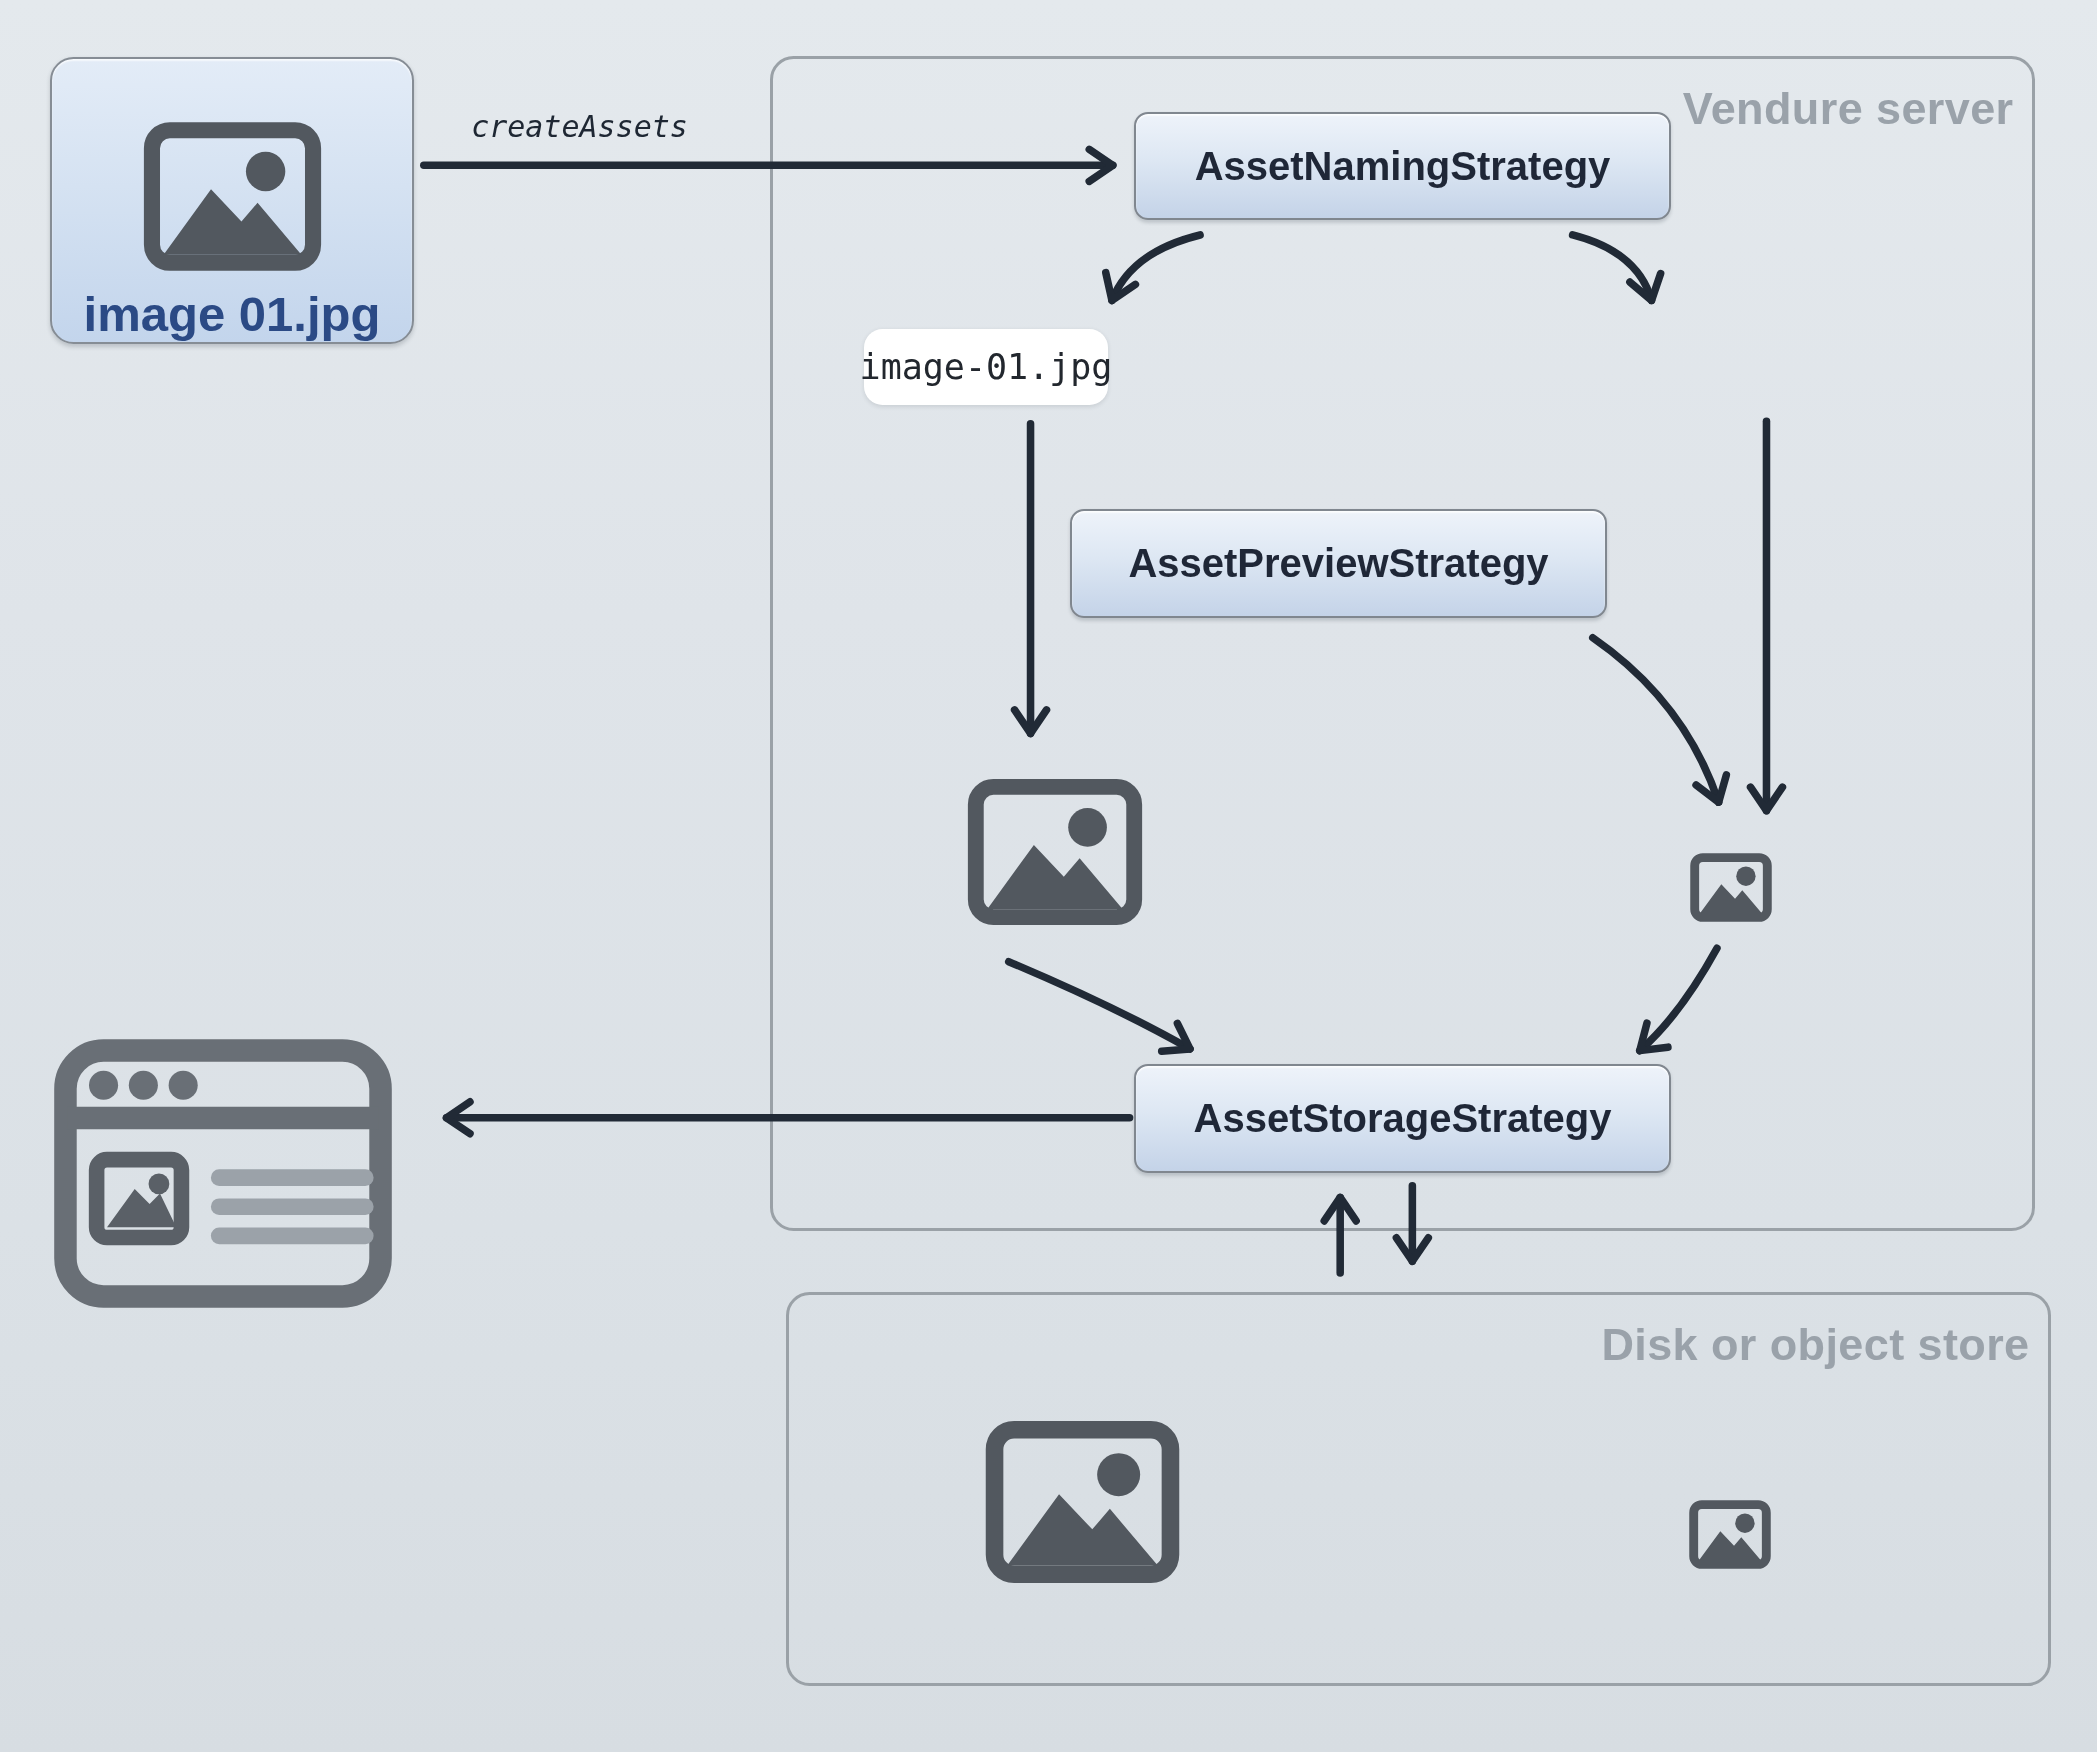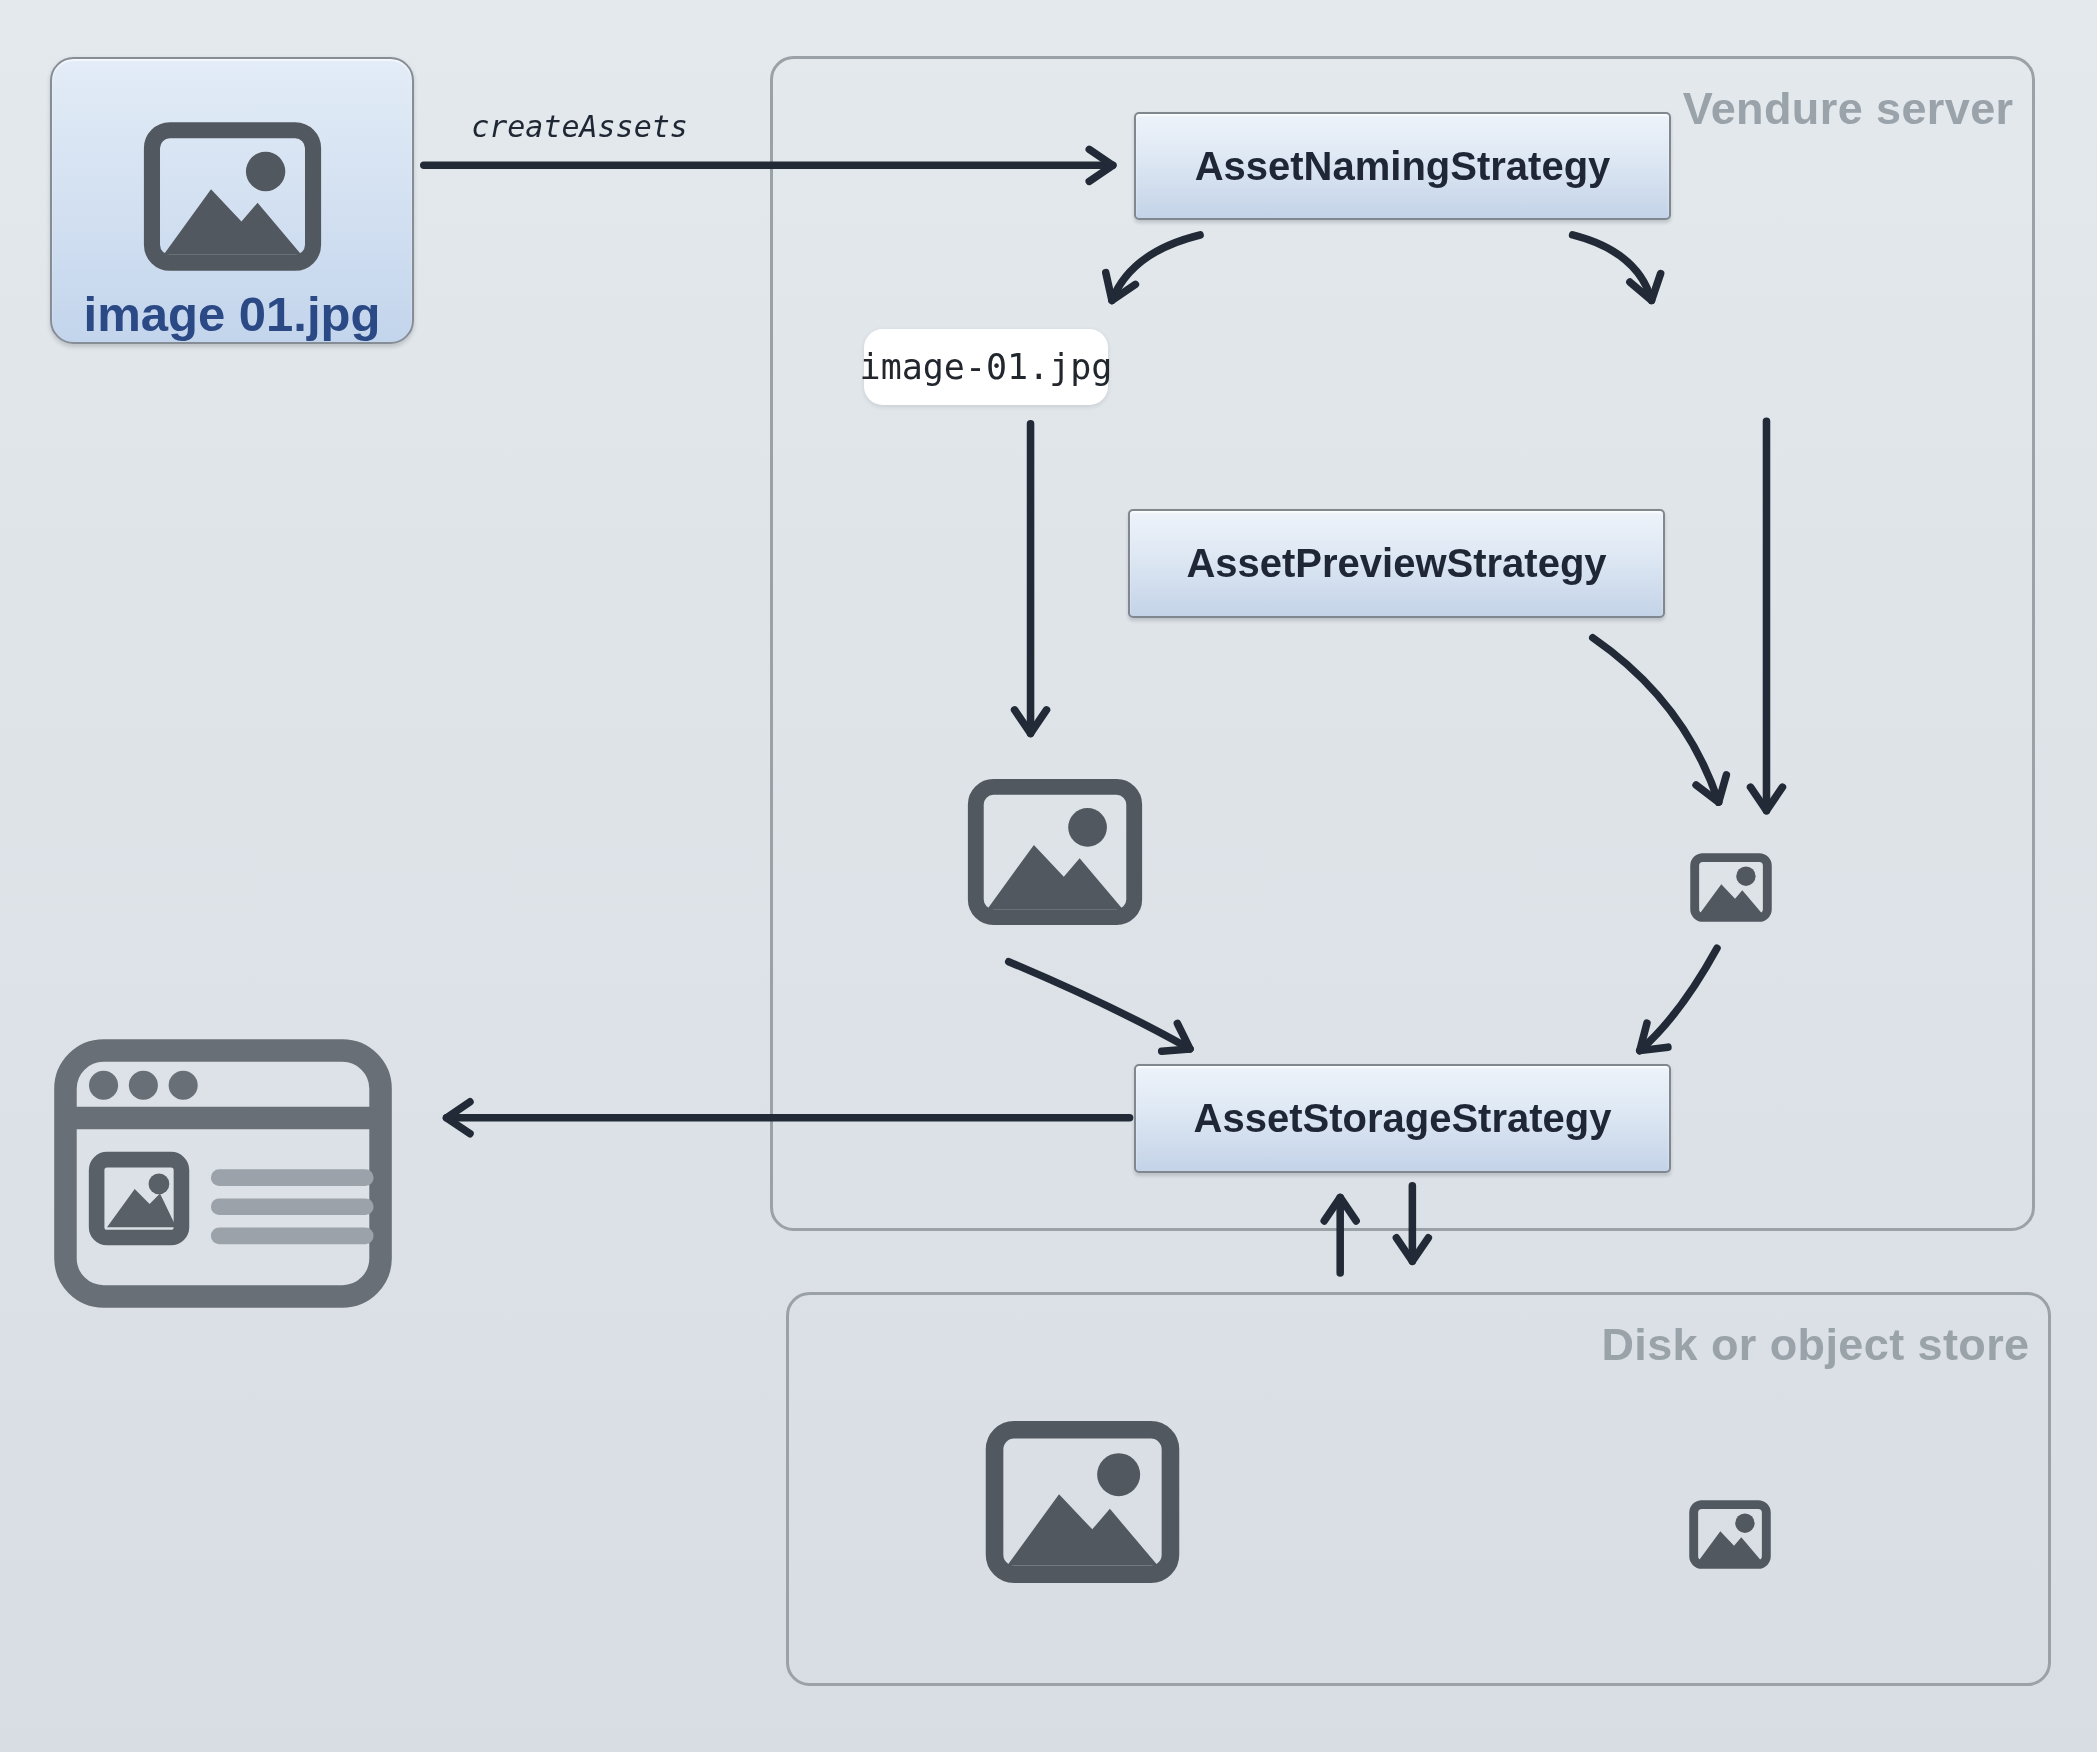--- a/index.html
+++ b/index.html
@@ -12,21 +12,21 @@
   .container{
     position:absolute;border:3.4px solid #9aa1a7;border-radius:23.5px;background:transparent;
   }
   .container-label{
     position:absolute;top:23.5px;right:18.5px;font-size:45px;font-weight:bold;color:#9aa2aa;letter-spacing:0.4px;
   }
   
   .node{
     position:absolute;display:flex;align-items:center;justify-content:center;
     background:linear-gradient(180deg,#eef3fa 0%,#dde7f3 45%,#c4d3e8 100%);
-    border:2.5px solid #80878f;border-radius:5px;
+    border:2.5px solid #80878f;border-radius:14px;
     box-shadow:0 2.5px 3.4px rgba(40,50,60,.18), inset 0 1.7px 1.7px rgba(255,255,255,.85);
     color:#1f2737;font-size:40px;font-weight:bold;
   }
   
   .upload{
     position:absolute;left:50px;top:57px;width:364px;height:287px;
     background:linear-gradient(180deg,#e3ecf7 0%,#d5e2f2 45%,#c3d5ec 100%);
     border:2.5px solid #868d95;border-radius:23.5px;
     box-shadow:0 2.5px 4.2px rgba(40,50,60,.2), inset 0 1.7px 1.7px rgba(255,255,255,.8);
     display:flex;flex-direction:column;align-items:center;padding-top:58px;box-sizing:border-box;
@@ -69,21 +69,21 @@
       <path d="M11.5,76.5 L38,40 L55,58 L64,47.5 L88.5,76.5 Z" fill="#52585f"></path>
     </svg>
     <div class="upload-label">image 01.jpg</div>
   </div>
 
   <div class="flow-label">createAssets</div>
 
   <div class="node" style="left:1134px;top:112px;width:533px;height:104px;">
     <span>AssetNamingStrategy</span>
   </div>
-  <div class="node" style="left:1128px;top:509px;width:533px;height:105px;">
+  <div class="node" style="left:1070px;top:509px;width:533px;height:105px;">
     <span>AssetPreviewStrategy</span>
   </div>
   <div class="node" style="left:1134px;top:1064px;width:533px;height:105px;">
     <span>AssetStorageStrategy</span>
   </div>
 
   <div class="pill" style="left:864px;top:329px;width:244px;height:76px;">
     <span>image-01.jpg</span>
   </div>
 

